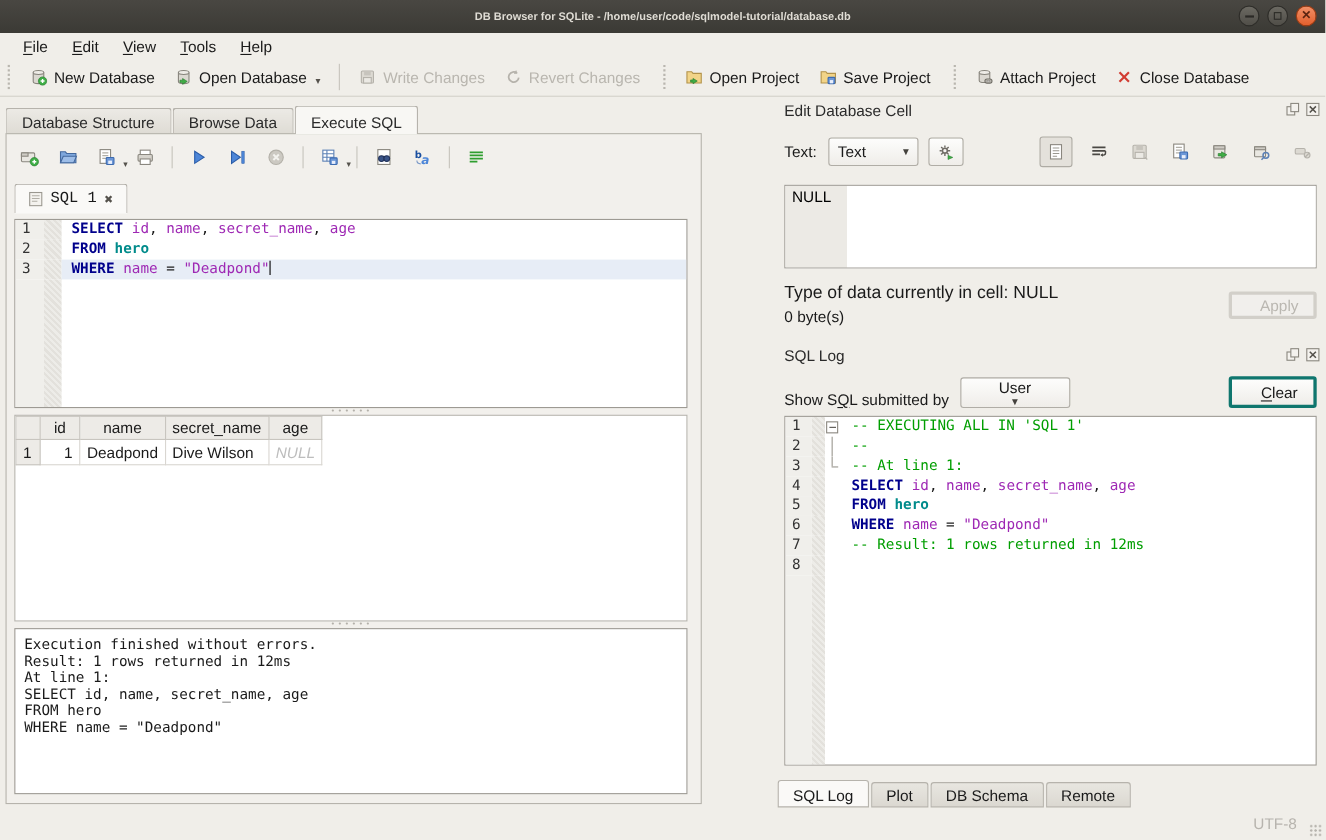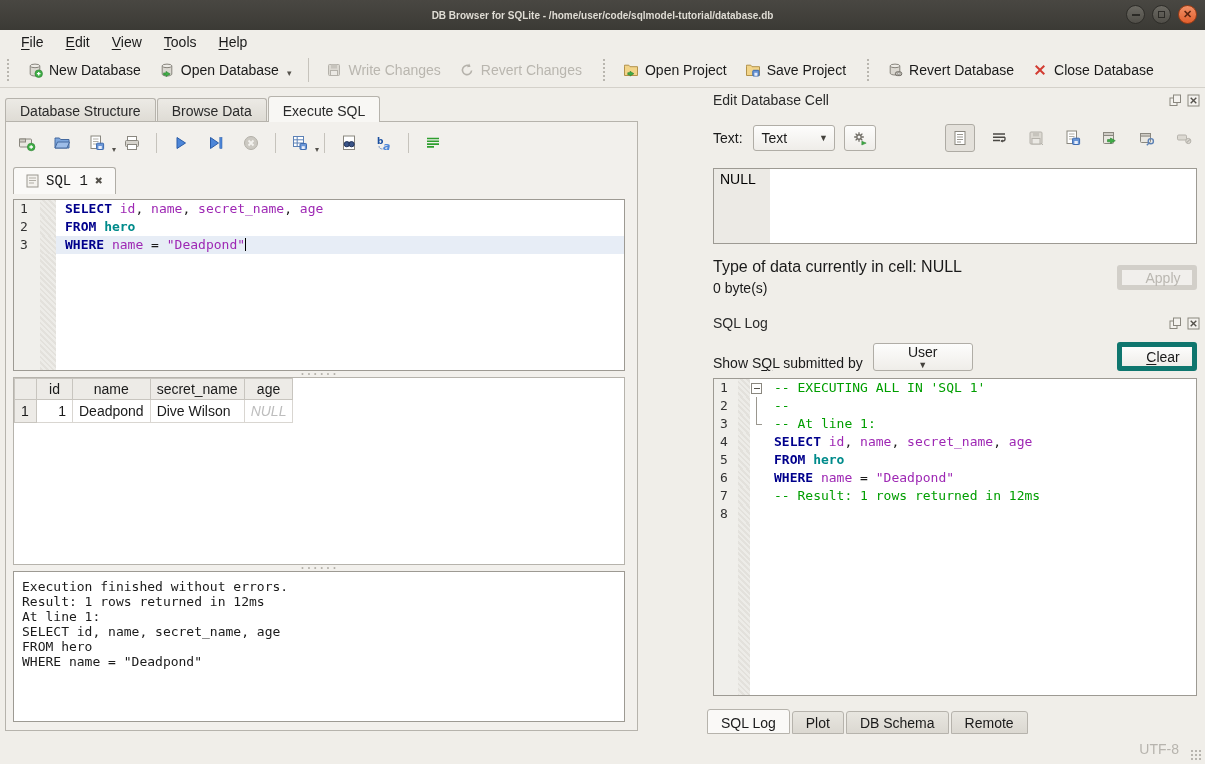--- a/index.html
+++ b/index.html
@@ -107,21 +107,21 @@
 
   .cell-iconrow { position:absolute; left:232px; top:0; height:28px; display:flex; align-items:center; gap:11px; }
   .cicon { width:26px; height:26px; display:flex; align-items:center; justify-content:center; }
   .cicon.pressed { border:1px solid #aeaba4; border-radius:3px; background:#e4e1db; width:30px; height:28px; }
 
   .cellbox { position:absolute; top:80px; left:8px; right:8px; height:76px; border:1px solid #9d9a93; background:#fff; display:flex; }
   .cellbox .cb-gutter { width:56px; background:#eceae5; font-size:14px; padding:2px 0 0 6px; color:#000; }
 
   .typeinfo { position:absolute; top:170px; left:8px; font-size:16px; }
   .byteinfo { position:absolute; top:192px; left:8px; font-size:14px; }
-  .btn { border:5px solid #0f766e; border-radius:3px; background:linear-gradient(#fdfdfc,#efede9);
+  .btn { border:3px solid #0f766e; border-radius:3px; background:linear-gradient(#fdfdfc,#efede9);
     font-size:14px; display:flex; align-items:center; justify-content:center;padding-left:12px; }
   .btn.disabled { color:#bab7b1; background:#f1efec; border-color:#d2cfc9; }
   .apply-btn { position:absolute; top:177px; right:8px; width:80px; height:25px; }
 
   .sqllog-title { top:227px; }
   .filter-row { position:absolute; top:254px; left:8px; right:8px; height:29px; display:flex; align-items:flex-end; }
   .filter-row u { text-decoration:underline; text-underline-offset:2px; }
   .clear-btn { position:absolute; right:0; width:80px; height:29px; }
 
   .logbox { position:absolute; top:290px; left:8px; right:8px; bottom:37px; }
@@ -249,21 +249,21 @@
 
   <div class="tbtn">
     <span class="icon16">
       <svg viewBox="0 0 16 16" width="16" height="16">
           <path d="M3.2 3.9v7.2c0 1.1 2.1 1.9 4.8 1.9s4.8-.8 4.8-1.9V3.9" fill="#dbd8d1" stroke="#87847c"></path>
           <ellipse cx="8" cy="3.9" rx="4.8" ry="1.8" fill="#eeece7" stroke="#87847c"></ellipse>
           <rect x="8.4" y="9.8" width="6.4" height="3.8" rx="1.9" fill="#cfccc5" stroke="#6f6c65"></rect>
           <rect x="10.2" y="11" width="2.8" height="1.4" fill="#fff" stroke="#6f6c65" stroke-width=".5"></rect>
         </svg>
     </span>
-    <span>Revert Database</span>
+    <span>Attach Project</span>
   </div>
 
   <div class="tbtn">
     <span class="icon16">
       <svg viewBox="0 0 16 16" width="16" height="16">
           <path d="M3 4.4L4.4 3 8 6.6 11.6 3 13 4.4 9.4 8l3.6 3.6-1.4 1.4L8 9.4 4.4 13 3 11.6 6.6 8z" fill="#d23c32"></path>
         </svg>
     </span>
     <span>Close Database</span>
   </div>

